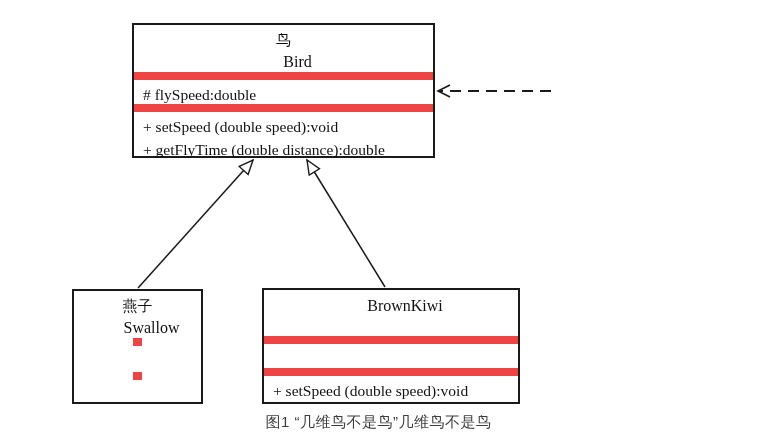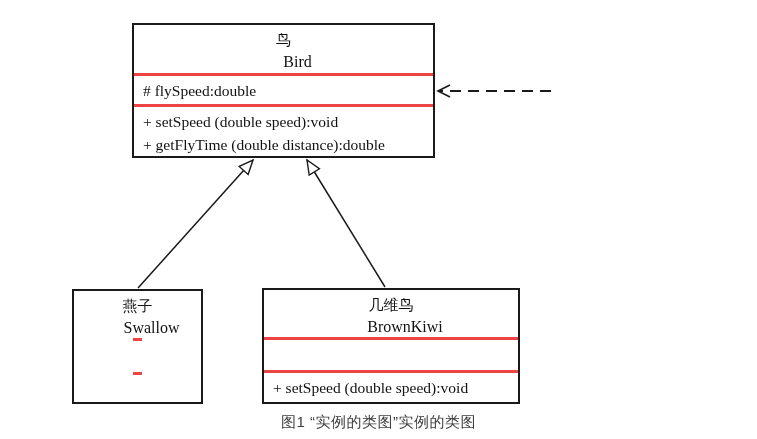--- a/index.html
+++ b/index.html
@@ -28,21 +28,21 @@
   }
   .sec { box-sizing: border-box; }
   .sec-title {
     text-align: center;
     padding-top: 5px;
     line-height: 21px;
     font-size: 15px;
   }
   .name-en { font-size: 16px; padding-left: 28px; }
   .sec-attrs, .sec-methods {
-    border-top: 3px solid #ef4444;
+    border-top: 8px solid #ef4444;
     padding: 3px 0 0 9px;
     font-size: 15.5px;
     line-height: 23px;
     white-space: nowrap;
   }
   .sec-methods { flex: 1; }
 
   
   .box-bird   { left: 132px; top: 23px;  width: 303px; height: 135px; }
   .box-bird .sec-title { height: 50px; }
@@ -112,24 +112,23 @@
     <div class="sec sec-title">
       <div class="name-cn">燕子</div>
       <div class="name-en">Swallow</div>
     </div>
     <div class="sec sec-attrs"></div>
     <div class="sec sec-methods"></div>
   </div>
 
   <div class="uml-class box-brownkiwi">
     <div class="sec sec-title">
-      <div class="name-cn">几维鸟</div>
       <div class="name-en">BrownKiwi</div>
     </div>
     <div class="sec sec-attrs"></div>
     <div class="sec sec-methods">
       <div>+ setSpeed (double speed):void</div>
     </div>
   </div>
 
-  <div class="caption">图1 “实例的类图”实例的类图</div>
+  <div class="caption">图1 “几维鸟不是鸟”几维鸟不是鸟</div>
 
 </div>
 
 </body></html>

